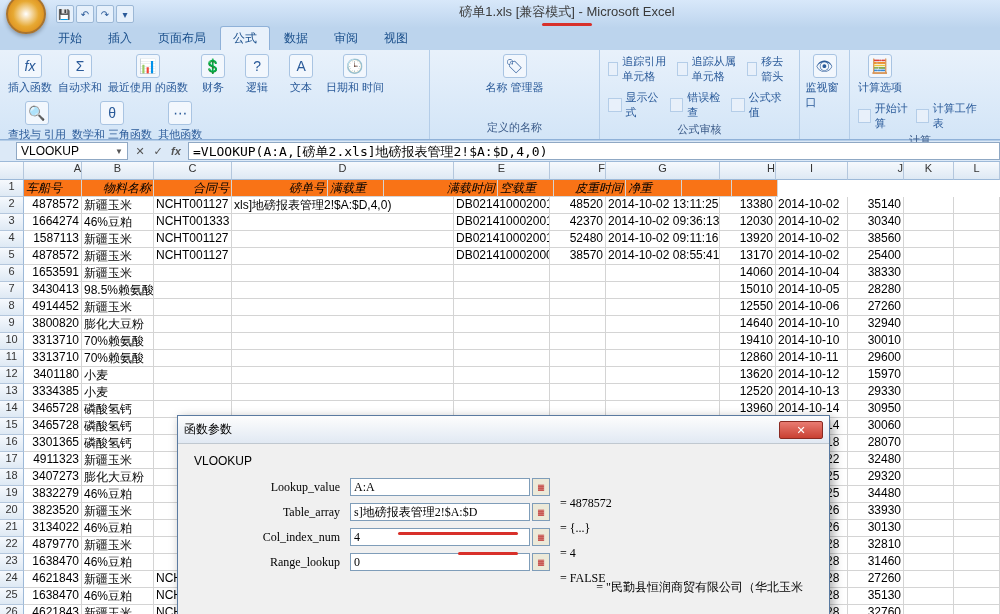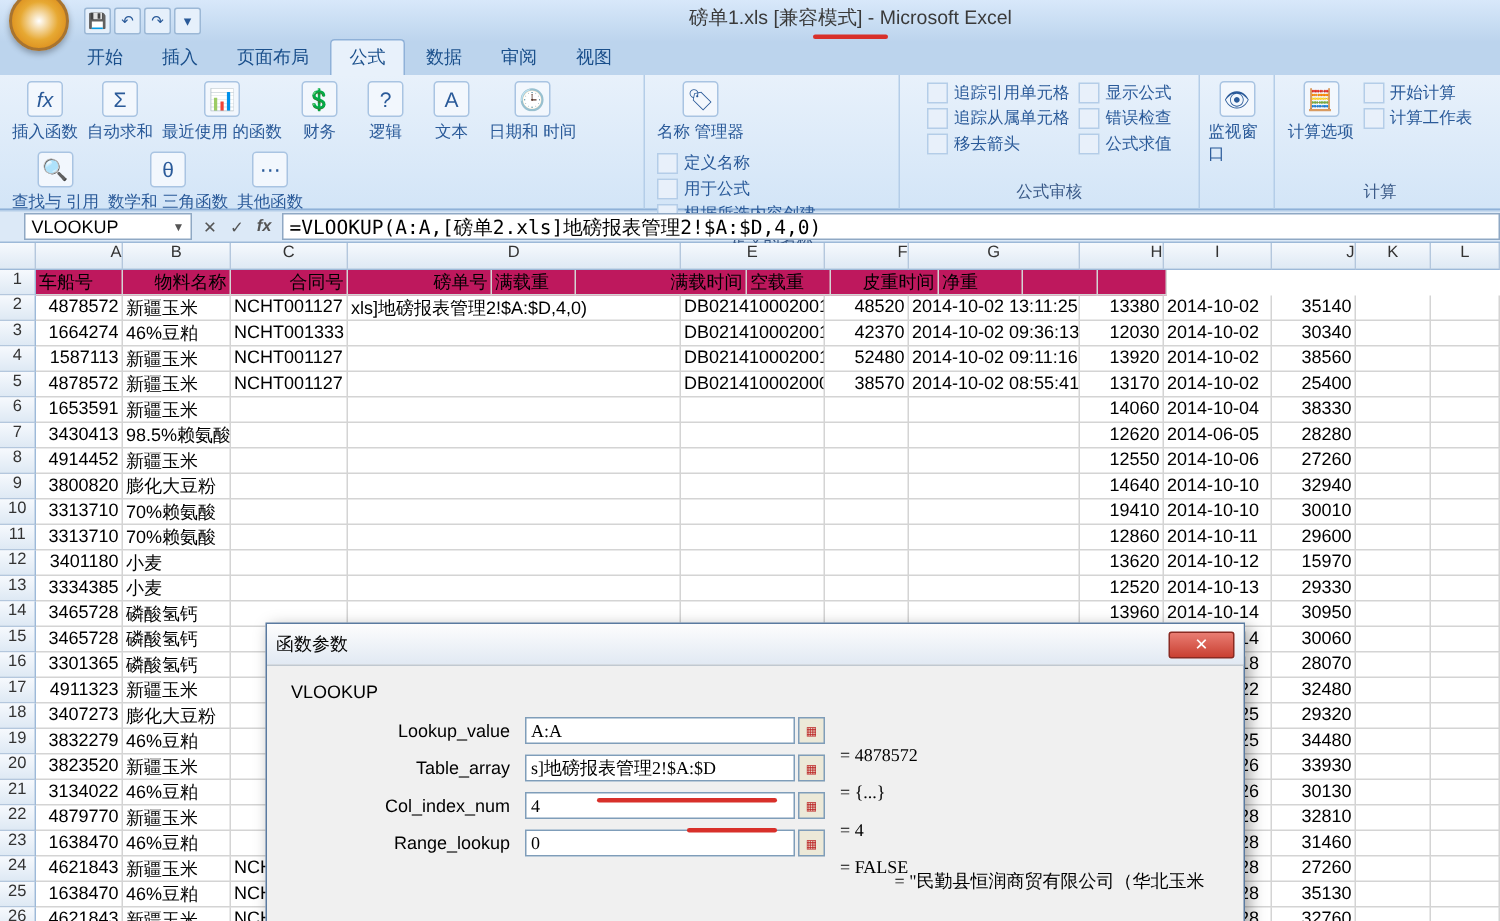--- a/index.html
+++ b/index.html
@@ -18,21 +18,21 @@
 .tab { padding:3px 12px; color:#1a4f8b; cursor:pointer; border-radius:3px 3px 0 0; }
 .tab.active { background:#e8f1fb; border:1px solid #8fb1d8; border-bottom:none; }
 
 
 .ribbon { height:90px; background:linear-gradient(#e8f1fb,#d3e5f7); border-bottom:1px solid #8fb1d8; display:flex; }
 .rgroup { border-right:1px solid #b4cde8; padding:4px 8px 2px; display:flex; flex-direction:column; align-items:center; }
 .rgroup .icons { flex:1; display:flex; gap:6px; align-items:flex-start; flex-wrap:wrap; }
 .rgroup .label { font-size:11px; color:#3a5a88; text-align:center; padding:2px 0; }
 .ricon { display:flex; flex-direction:column; align-items:center; font-size:11px; color:#2a5a99; min-width:38px; }
 .ricon .bx { width:24px; height:24px; background:#f2f7fd; border:1px solid #a9c4e2; border-radius:3px; margin-bottom:2px; display:flex; align-items:center; justify-content:center; font-size:14px; }
-.rstack { display:flex; flex-direction:column; gap:2px; font-size:11px; color:#2a5a99; }
+.rstack { display:flex; flex-direction:row; gap:2px; font-size:11px; color:#2a5a99; }
 .rstack div { display:flex; align-items:center; gap:4px; }
 .rstack .i { width:14px; height:14px; background:#e8f0fa; border:1px solid #b4cde8; display:inline-block; }
 
 
 .fbar { height:22px; background:#dce9f7; border-top:1px solid #b4cde8; border-bottom:1px solid #9db9d8; display:flex; align-items:center; }
 .namebox { width:112px; height:18px; background:#fff; border:1px solid #8fa8c4; margin-left:16px; display:flex; align-items:center; padding:0 4px; }
 .namebox span:first-child { flex:1; }
 .namebox .dd { font-size:8px; color:#555; }
 .fb-btns { display:flex; gap:2px; margin:0 4px; }
 .fb-btns span { width:16px; height:16px; display:flex; align-items:center; justify-content:center; color:#555; font-size:11px; }
@@ -41,35 +41,35 @@
 
 
 .sheet { position:relative; background:#fff; }
 .colheads { display:flex; height:18px; }
 .ch { background:linear-gradient(#f6f9fd,#dee9f4); border-right:1px solid #b4c7dd; border-bottom:1px solid #9db9d8; text-align:center; font-size:11px; color:#333; }
 .corner { width:24px; }
 .rows { }
 .row { display:flex; height:17px; }
 .rh { width:24px; background:linear-gradient(#f6f9fd,#dee9f4); border-right:1px solid #9db9d8; border-bottom:1px solid #b4c7dd; text-align:center; font-size:11px; color:#333; }
 .cell { border-right:1px solid #d4d4d4; border-bottom:1px solid #d4d4d4; padding:0 2px; font-size:12px; overflow:hidden; white-space:nowrap; }
-.hdr .cell { background:#be185d; font-size:12px; }
+.hdr .cell { background:#f97316; font-size:12px;font-style:italic; }
 
 .cA{width:58px;text-align:right;} .cB{width:72px;} .cC{width:78px;} .cD{width:222px;} .cE{width:96px;} .cF{width:56px;text-align:right;} .cG{width:114px;} .cH{width:56px;text-align:right;} .cI{width:72px;} .cJ{width:56px;text-align:right;} .cK{width:50px;} .cL{width:46px;}
 .hdr .cell{text-align:right;}
 .hdr .cA,.hdr .cF,.hdr .cH,.hdr .cJ{text-align:left;}
 
 
 .dialog { position:absolute; left:177px; top:253px; width:653px; height:284px; background:#f0f0f0; border:1px solid #5a7aa0; box-shadow:3px 3px 10px rgba(0,0,0,.35); font-size:12px; }
 .dlg-tb { height:28px; background:linear-gradient(#fdfdfd,#e1e9f3); border-bottom:1px solid #c0c8d0; display:flex; align-items:center; padding:0 6px; }
 .dlg-tb .t { flex:1; font-size:12px; }
 .dlg-close { width:44px; height:18px; background:linear-gradient(#e97c72,#c94032); border:1px solid #8a2a22; border-radius:2px; color:#fff; text-align:center; font-size:11px; line-height:16px; }
 .dlg-body { padding:10px 16px; }
 .fn-name { font-size:12px; margin-bottom:8px; }
 .fn-row { display:flex; align-items:center; height:22px; margin-bottom:3px; }
-.fn-row .lbl { width:156px; text-align:right; padding-right:10px; font-family:Liberation Sans, sans-serif; }
+.fn-row .lbl { width:156px; text-align:right; padding-right:10px; font-family:Liberation Serif, serif; }
 .fn-row input { width:180px; height:18px; border:1px solid #7f9db9; padding:6px 3px; font-family:SimSun; font-size:12px; }
 .fn-row .pick { width:18px; height:18px; border:1px solid #7f9db9; background:#ece9d8; margin-left:2px; display:flex; align-items:center; justify-content:center; font-size:8px; color:#b22; }
 .fn-row .eq { margin-left:10px; font-family:SimSun;margin-top:32px; }
 .redline { position:absolute; background:#d8302a; height:3px; border-radius:2px; }
 .desc { margin:16px 6px 0; font-family:SimSun; line-height:1.5; }
 </style>
 </head>
 <body>
 
 <div class="titlebar">
@@ -148,34 +148,20 @@
     </div>
     <div class="label">函数库</div>
   </div>
   <div class="rgroup" style="width:170px">
     <div class="icons">
       <div class="ricon">
           <div class="bx">🏷</div>
           <span>名称
 管理器</span>
         </div>
-      <div class="rstack">
-        <div>
-            <span class="i"></span>
-            <span>定义名称</span>
-          </div>
-        <div>
-            <span class="i"></span>
-            <span>用于公式</span>
-          </div>
-        <div>
-            <span class="i"></span>
-            <span>根据所选内容创建</span>
-          </div>
-      </div>
     </div>
     <div class="label">定义的名称</div>
   </div>
   <div class="rgroup" style="width:200px">
     <div class="icons">
       <div class="rstack">
         <div>
             <span class="i"></span>
             <span>追踪引用单元格</span>
           </div>
@@ -356,22 +342,22 @@
       </div>
       <div class="row">
         <div class="rh">7</div>
         <div class="cell cA">3430413</div>
         <div class="cell cB">98.5%赖氨酸</div>
         <div class="cell cC"></div>
         <div class="cell cD"></div>
         <div class="cell cE"></div>
         <div class="cell cF"></div>
         <div class="cell cG"></div>
-        <div class="cell cH">12620</div>
-        <div class="cell cI">2014-06-05</div>
+        <div class="cell cH">15010</div>
+        <div class="cell cI">2014-10-05</div>
         <div class="cell cJ">28280</div>
         <div class="cell cK"></div>
         <div class="cell cL"></div>
       </div>
       <div class="row">
         <div class="rh">8</div>
         <div class="cell cA">4914452</div>
         <div class="cell cB">新疆玉米</div>
         <div class="cell cC"></div>
         <div class="cell cD"></div>

